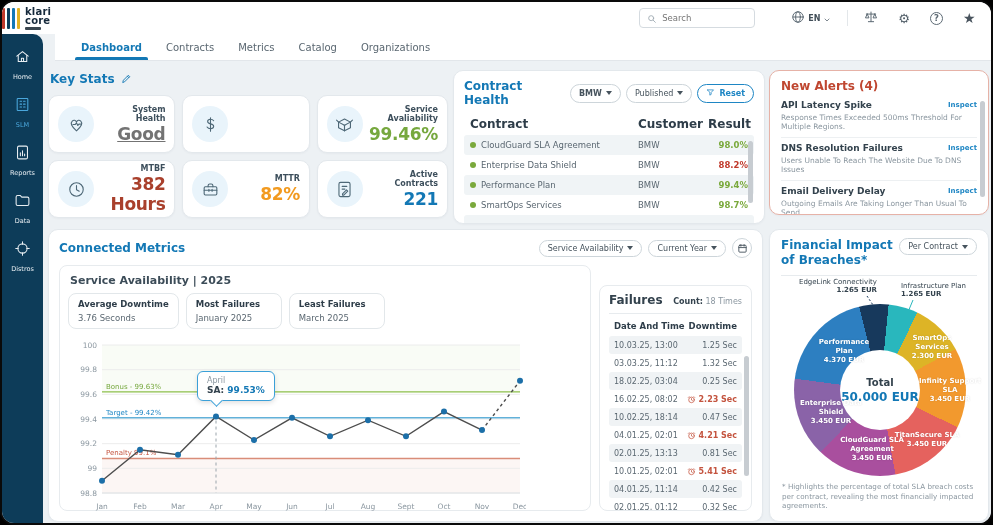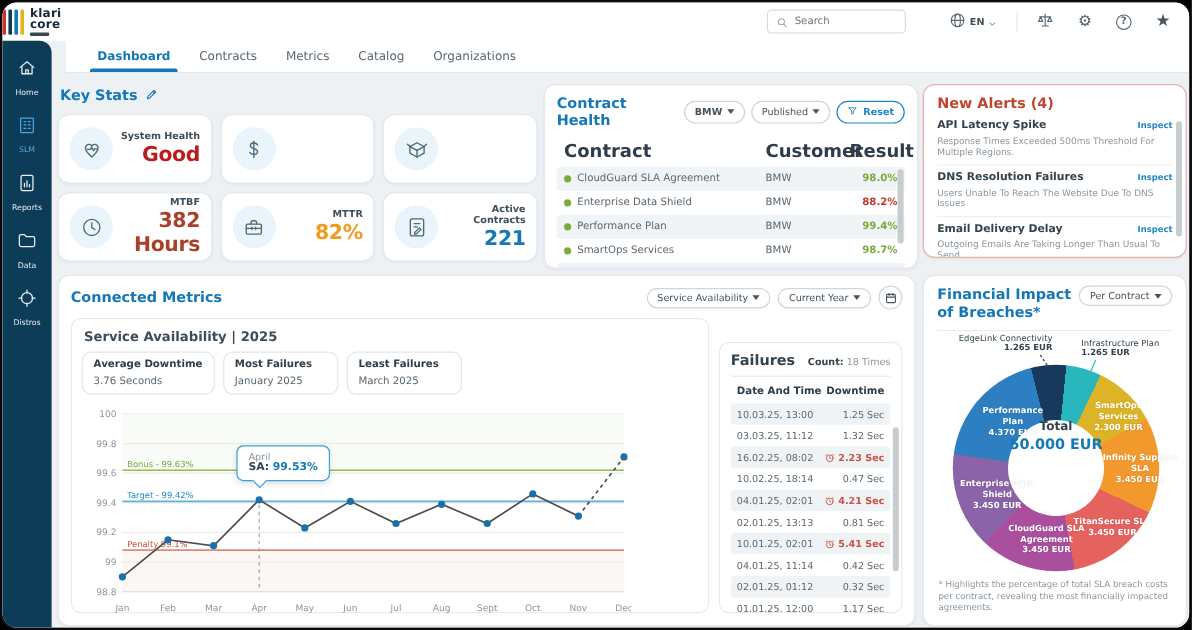--- a/index.html
+++ b/index.html
@@ -50,21 +50,21 @@
   .ks-value { font-size:17px; font-weight:bold; margin-top:1px; letter-spacing:-.3px; }
 
   
   .contract-card { position:absolute; left:410px; top:9px; width:312px; height:154px; padding:8px 10px; overflow:hidden; }
   .ch-head { display:flex; align-items:center; }
   .pill { border:1px solid #cdd5da; border-radius:12px; font-size:8px; color:#46535d; padding:3px 8px; display:flex; align-items:center; gap:4px; background:#fff; cursor:pointer; white-space:nowrap; }
   .pill b { font-weight:bold; }
   .caret { width:0; height:0; border-left:3px solid transparent; border-right:3px solid transparent; border-top:4px solid #46535d; }
   .pill.blue { border-color:#1e86c4; color:#1e86c4; }
   .ch-table { margin-top:6px; font-size:8.5px; position:relative; }
-  .ch-cols { display:flex; font-weight:bold; color:#2e3d49; padding:4px 6px; font-size:15px; }
+  .ch-cols { display:flex; font-weight:bold; color:#2e3d49; padding:4px 6px; font-size:12px; }
   .ch-row { display:flex; align-items:center; padding:5px 6px; color:#5a6771; border-radius:3px; }
   .ch-row:nth-child(odd) { background:#f0f4f6; }
   .c-contract { flex:1; display:flex; align-items:center; gap:5px; }
   .c-cust { width:70px; }
   .c-res { width:40px; text-align:right; font-weight:bold; }
   .dot { width:6px; height:6px; border-radius:50%; background:#7aa93c; flex:none; }
   .scrollbar { position:absolute; right:1px; width:5px; border-radius:3px; background:#c7ccd1; }
 
   
   .alerts-card { position:absolute; left:726px; top:9px; width:220px; height:145px; border:1px solid #e6b2a7; padding:8px 11px; overflow:hidden; position:absolute; }
@@ -110,21 +110,21 @@
   .fin-head { display:flex; align-items:flex-start; }
   .fin-title { width:120px; line-height:1.25; }
   .fin-head .pill { margin-left:auto; }
   .fin-div { border:none; border-top:1px solid #e7ebee; margin:7px 0 0; }
   .donut-zone { position:relative; flex:1; }
   .callout { position:absolute; font-size:7px; color:#33424d; }
   .callout .cv { font-weight:bold; }
   .callout.left { left:2px; top:2px; width:94px; text-align:right; }
   .callout.right { left:120px; top:6px; width:90px; text-align:left; }
   .donut { position:absolute; left:13px; top:28px; width:172px; height:172px; border-radius:50%; }
-  .donut-hole { position:absolute; left:50%; top:50%; width:80px; height:80px; transform:translate(-50%,-50%); background:#fff; border-radius:50%; display:flex; flex-direction:column; align-items:center; gap:2px; }
+  .donut-hole { position:absolute; left:50%; top:50%; width:80px; height:80px; transform:translate(-50%,-50%); background:#fff; border-radius:50%; display:flex; flex-direction:column; align-items:center; justify-content:center; gap:2px; }
   .hole-lbl { font-size:10px; font-weight:bold; color:#33424d; }
   .hole-val { font-size:12px; font-weight:bold; color:#1378b5; }
   .dlbl { position:absolute; transform:translate(-50%,-50%); color:#fff; font-size:7px; font-weight:bold; text-align:center; width:66px; line-height:1.3; text-shadow:0 0 2px rgba(0,0,0,.15); }
   .footnote { font-size:7.2px; color:#8b97a0; line-height:1.35; padding:4px 1px 2px; }
   svg.conn { position:absolute; inset:0; pointer-events:none; }
 </style>
 </head>
 <body>
 
 <div class="window">
@@ -240,39 +240,43 @@
       <div class="ks-grid" id="ks-grid">
           <div class="card ks-card">
             <span class="ks-icon">
               <svg width="19" height="19" viewBox="0 0 24 24" fill="none" stroke="currentColor" stroke-width="1.4" stroke-linecap="round" stroke-linejoin="round">
                 <path d="M12 20C5.4 14.4 4 10.3 6.6 7.7c2-1.9 4.4-1 5.4 1 1-2 3.4-2.9 5.4-1 2.6 2.6 1.2 6.7-5.4 12.3z"></path>
                 <path d="M7.5 12h3l1.4-2.3 1.8 3.6 1.4-1.8h2"></path>
               </svg>
             </span>
             <span class="ks-right">
               <div class="ks-label">System Health</div>
-              <div class="ks-value" style="color: #b91c1c;">Good</div>
+              <div class="ks-value" style="color: #737373; text-decoration: underline;">Good</div>
             </span>
           </div>
           <div class="card ks-card">
             <span class="ks-icon">
               <svg width="19" height="19" viewBox="0 0 24 24" fill="none" stroke="currentColor" stroke-width="1.4" stroke-linecap="round" stroke-linejoin="round">
                 <path d="M12 3.5v17"></path>
                 <path d="M16 7.2c-.9-1.3-2.4-1.9-4-1.9-2.1 0-3.6 1.1-3.6 2.9 0 3.9 7.6 2.2 7.6 6.1 0 1.9-1.8 3-4 3-1.9 0-3.4-.7-4.3-2.1"></path>
               </svg>
             </span>
           </div>
           <div class="card ks-card">
             <span class="ks-icon">
               <svg width="19" height="19" viewBox="0 0 24 24" fill="none" stroke="currentColor" stroke-width="1.4" stroke-linecap="round" stroke-linejoin="round">
                 <path d="M4.5 9l7.5-4 7.5 4-7.5 4z"></path>
                 <path d="M4.5 9v7l7.5 4 7.5-4V9"></path>
                 <path d="M12 13v7"></path>
                 <path d="M4.5 9L2 6.5M19.5 9L22 6.5"></path>
               </svg>
+            </span>
+            <span class="ks-right">
+              <div class="ks-label">Service Avaliability</div>
+              <div class="ks-value" style="color: rgb(118, 168, 62);">99.46%</div>
             </span>
           </div>
           <div class="card ks-card">
             <span class="ks-icon">
               <svg width="19" height="19" viewBox="0 0 24 24" fill="none" stroke="currentColor" stroke-width="1.4" stroke-linecap="round" stroke-linejoin="round">
                 <circle cx="12" cy="12" r="8.5"></circle>
                 <path d="M12 7v5.2l3.4 2"></path>
               </svg>
             </span>
             <span class="ks-right">
@@ -508,20 +512,24 @@
           <div id="fail-rows">
               <div class="fail-row">
                 <span>10.03.25, 13:00</span>
                 <span>1.25 Sec</span>
               </div>
               <div class="fail-row">
                 <span>03.03.25, 11:12</span>
                 <span>1.32 Sec</span>
               </div>
               <div class="fail-row">
+                <span>18.02.25, 03:04</span>
+                <span>0.25 Sec</span>
+              </div>
+              <div class="fail-row">
                 <span>16.02.25, 08:02</span>
                 <span class="dt-bad"><span style="display:inline-flex">
                     <svg width="9" height="9" viewBox="0 0 24 24" fill="none" stroke="currentColor" stroke-width="2" stroke-linecap="round" stroke-linejoin="round">
                       <circle cx="12" cy="13" r="7.5"></circle>
                       <path d="M12 9.5v3.8l2.4 1.4M5.5 4.5L3.5 6.5M18.5 4.5l2 2"></path>
                     </svg>
                   </span> 2.23 Sec</span>
               </div>
               <div class="fail-row">
                 <span>10.02.25, 18:14</span>

